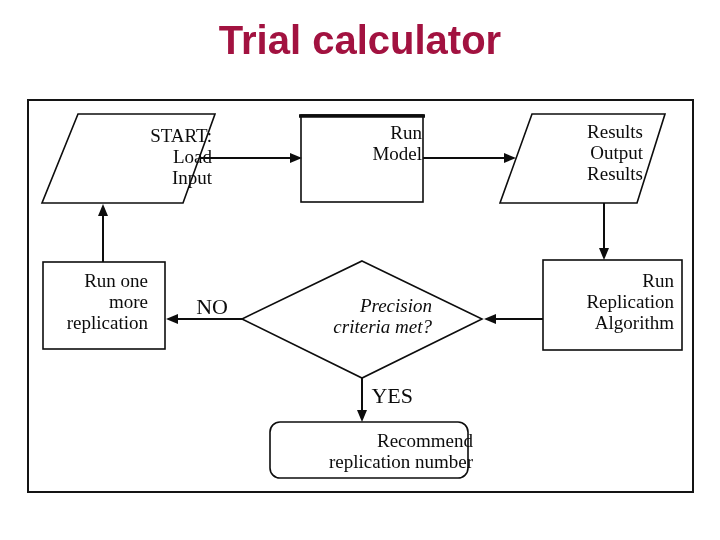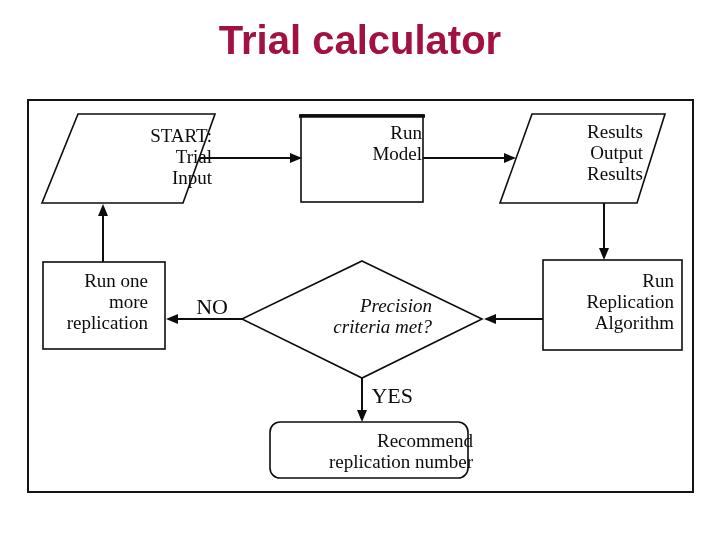--- a/index.html
+++ b/index.html
@@ -73,21 +73,21 @@
       <polygon class="head" points="103,204 98,216 108,216"></polygon>
     </g>
     <g>
       <line class="edge" x1="362" y1="378" x2="362" y2="410"></line>
       <polygon class="head" points="362,422 357,410 367,410"></polygon>
     </g>
   </svg>
 
   <div class="label" style="left:92px; top:125px; width:120px;">
     <div>START:</div>
-    <div>Trial</div>
+    <div>Load</div>
     <div>Input</div>
   </div>
 
   <div class="label" style="left:302px; top:122px; width:120px;">
     <div>Run</div>
     <div>Model</div>
   </div>
 
   <div class="label" style="left:523px; top:121px; width:120px;">
     <div>Results</div>

